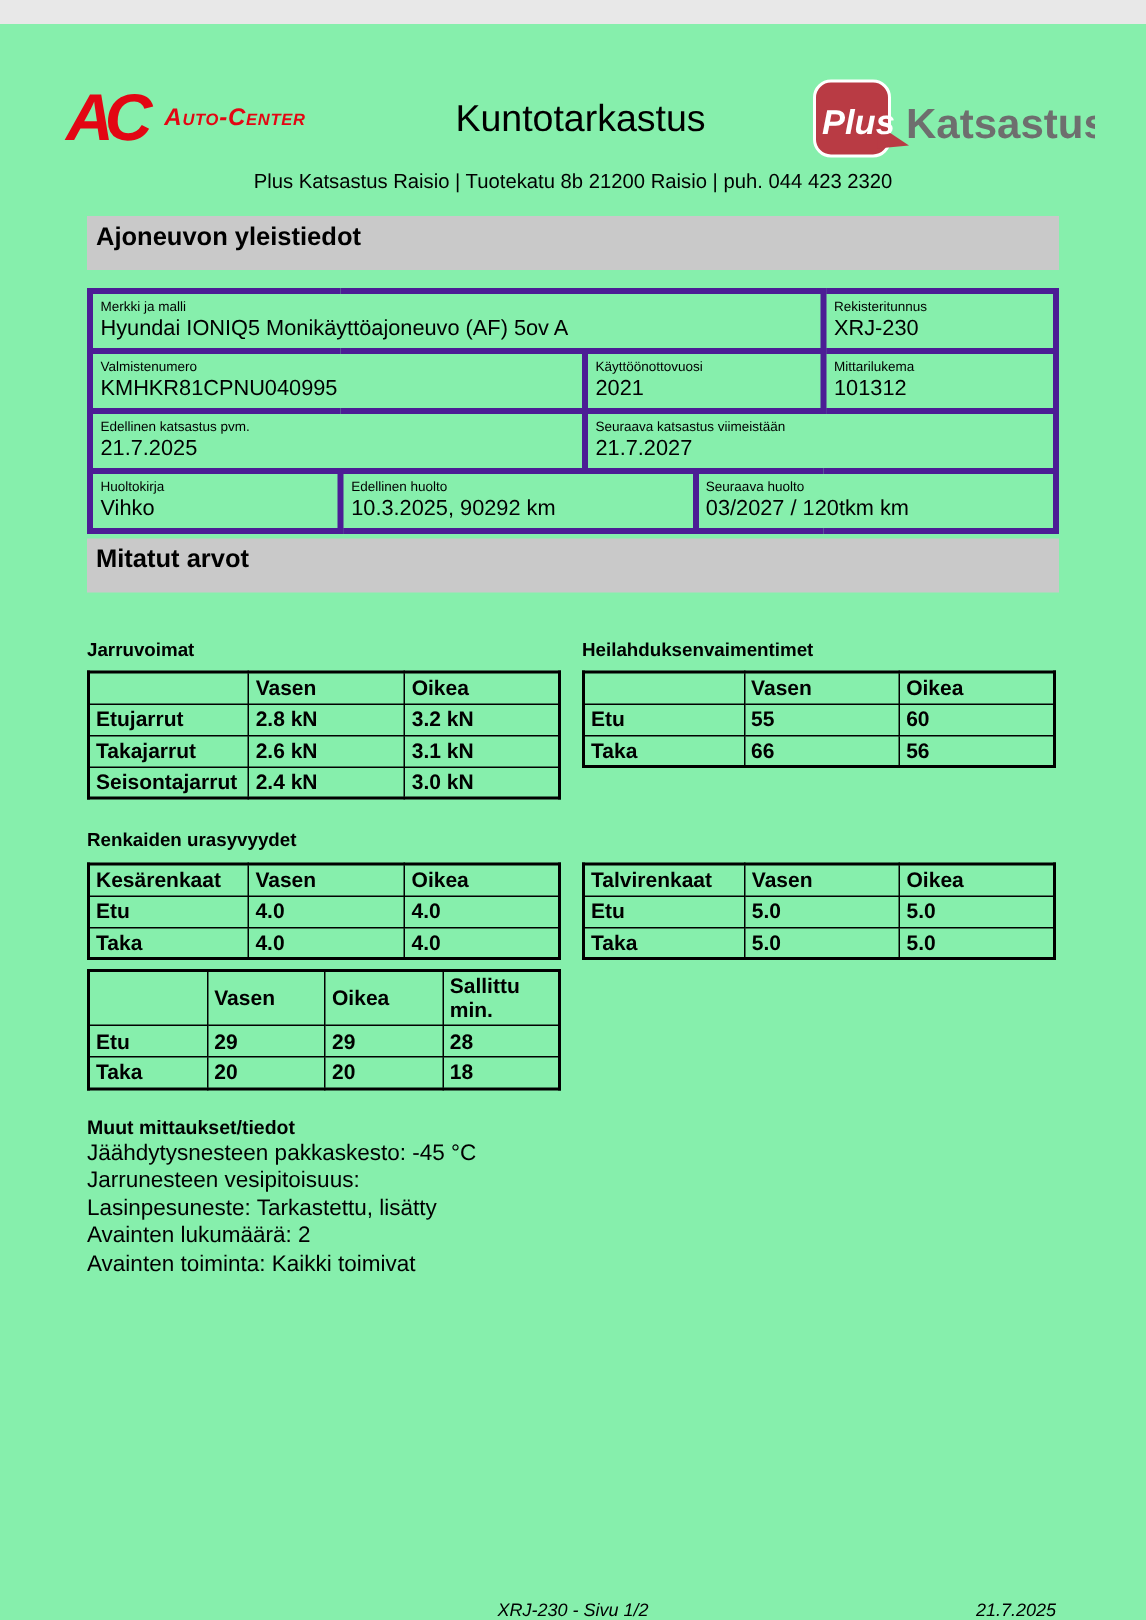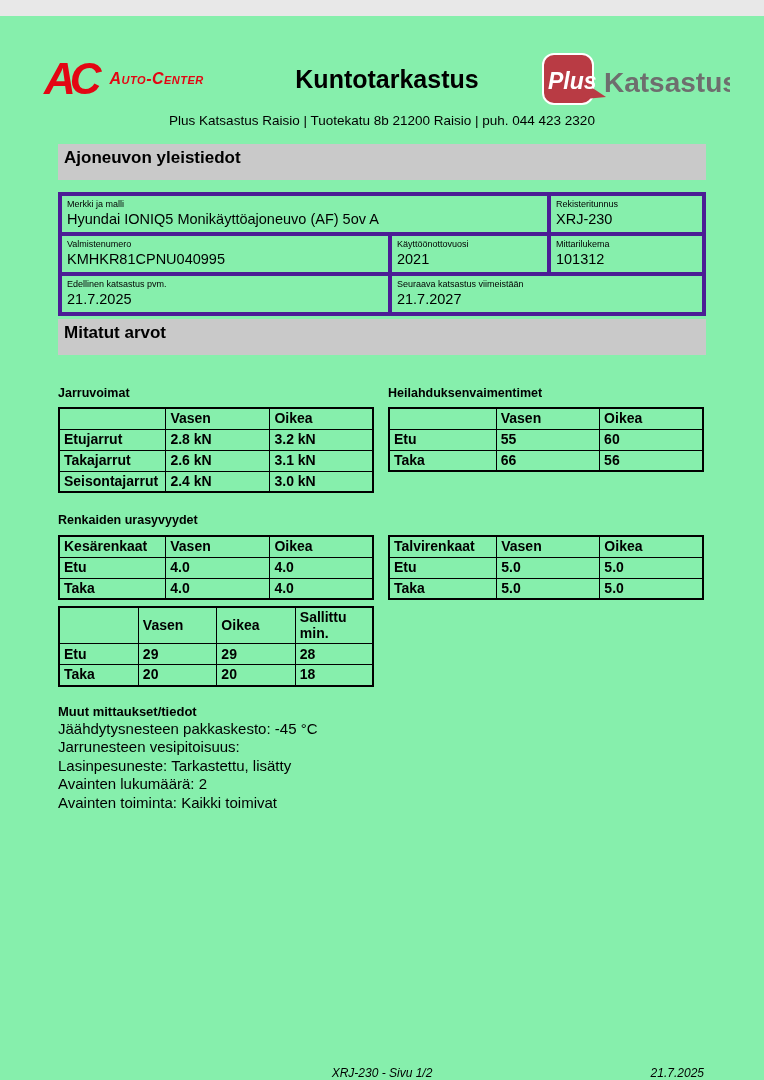--- a/index.html
+++ b/index.html
@@ -15,21 +15,21 @@
   }
   .ac-logo { width:190px; display:flex; align-items:center; }
   .ac-mark {
     font-style:italic; font-weight:bold; font-size:44px; line-height:44px;
     letter-spacing:-6px; padding-right:10px;
   }
   .ac-name {
     font-style:italic; font-weight:bold; font-size:16px;
     font-variant:small-caps; letter-spacing:0.5px; padding-left:4px;
   }
-  .doc-title { flex:1; text-align:center; font-size:25px; font-weight:bold; }
+  .doc-title { flex:1; text-align:center; font-size:25px; font-weight:normal; }
   .plus-logo { width:190px; display:flex; align-items:center; justify-content:flex-end; }
   .address-line { text-align:center; font-size:13.5px; margin-top:7px; }
   
   .content { margin:0 58px; }
   .section-bar {
     background:#c9c9c9; height:36px; line-height:27px;
     font-size:17px; font-weight:bold; padding-left:6px;
   }
   .bar1 { margin-top:16px; }
   .bar2 { margin-top:3px; }
@@ -131,20 +131,34 @@
       <tr>
         <td colspan="2">
           <div class="flabel">Edellinen katsastus pvm.</div>
           <div class="fvalue">21.7.2025</div>
         </td>
         <td colspan="3">
           <div class="flabel">Seuraava katsastus viimeistään</div>
           <div class="fvalue">21.7.2027</div>
         </td>
       </tr>
+      <tr>
+        <td>
+          <div class="flabel">Huoltokirja</div>
+          <div class="fvalue">Vihko</div>
+        </td>
+        <td colspan="2">
+          <div class="flabel">Edellinen huolto</div>
+          <div class="fvalue">10.3.2025, 90292 km</div>
+        </td>
+        <td colspan="2">
+          <div class="flabel">Seuraava huolto</div>
+          <div class="fvalue">03/2027 / 120tkm km</div>
+        </td>
+      </tr>
     </tbody>
       </table>
 
     <div class="section-bar bar2">Mitatut arvot</div>
 
     <div class="meas-titles">
       <div class="meas-title mt-left">Jarruvoimat</div>
       <div class="meas-title">Heilahduksenvaimentimet</div>
     </div>
 

